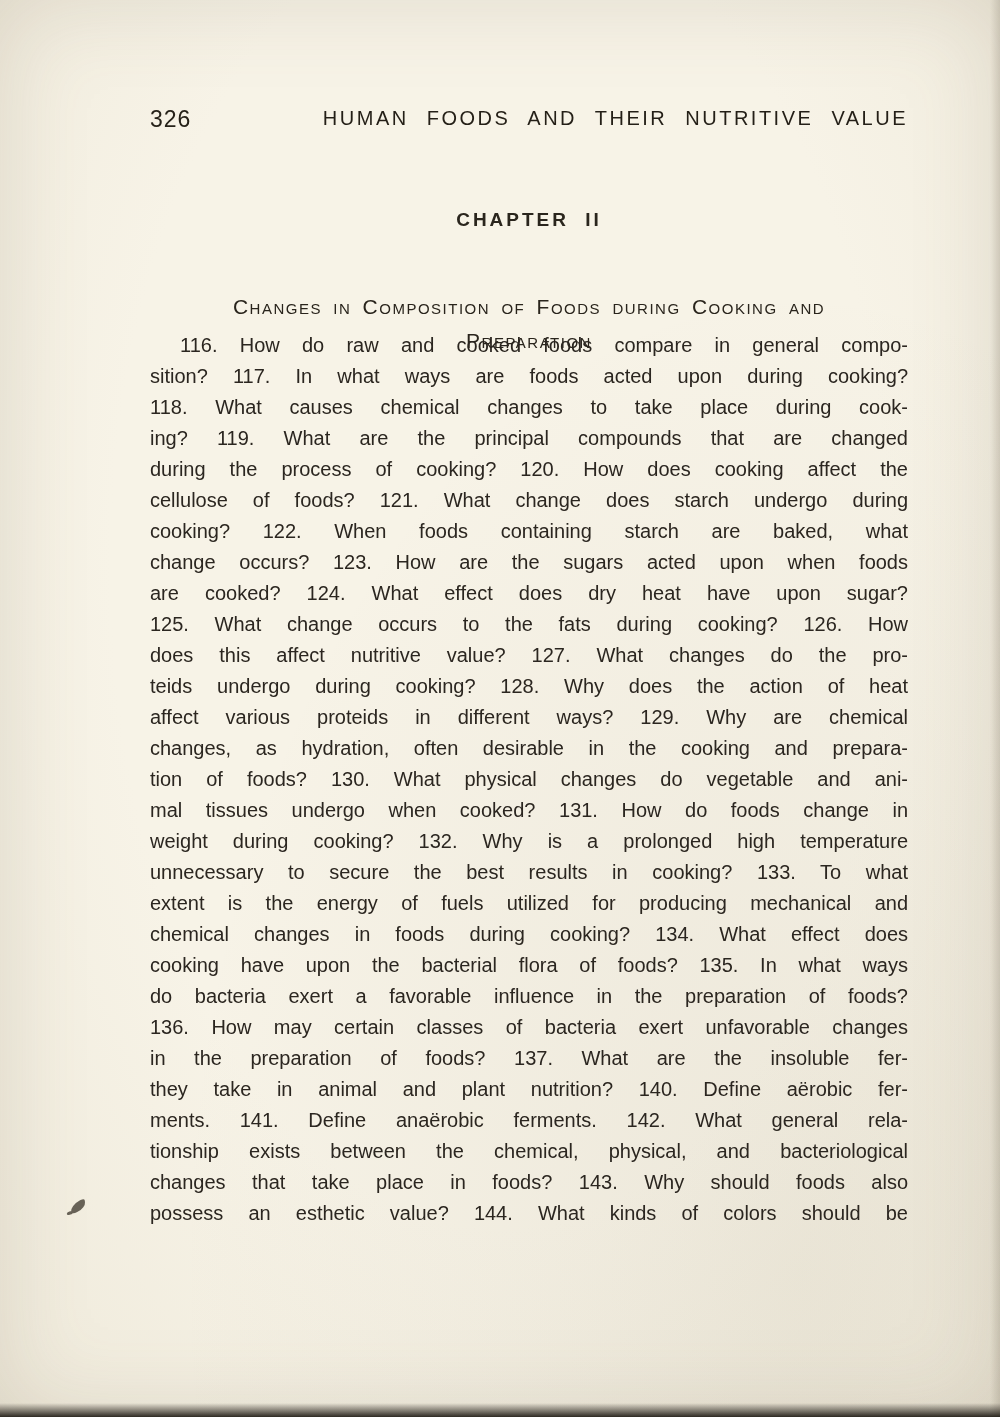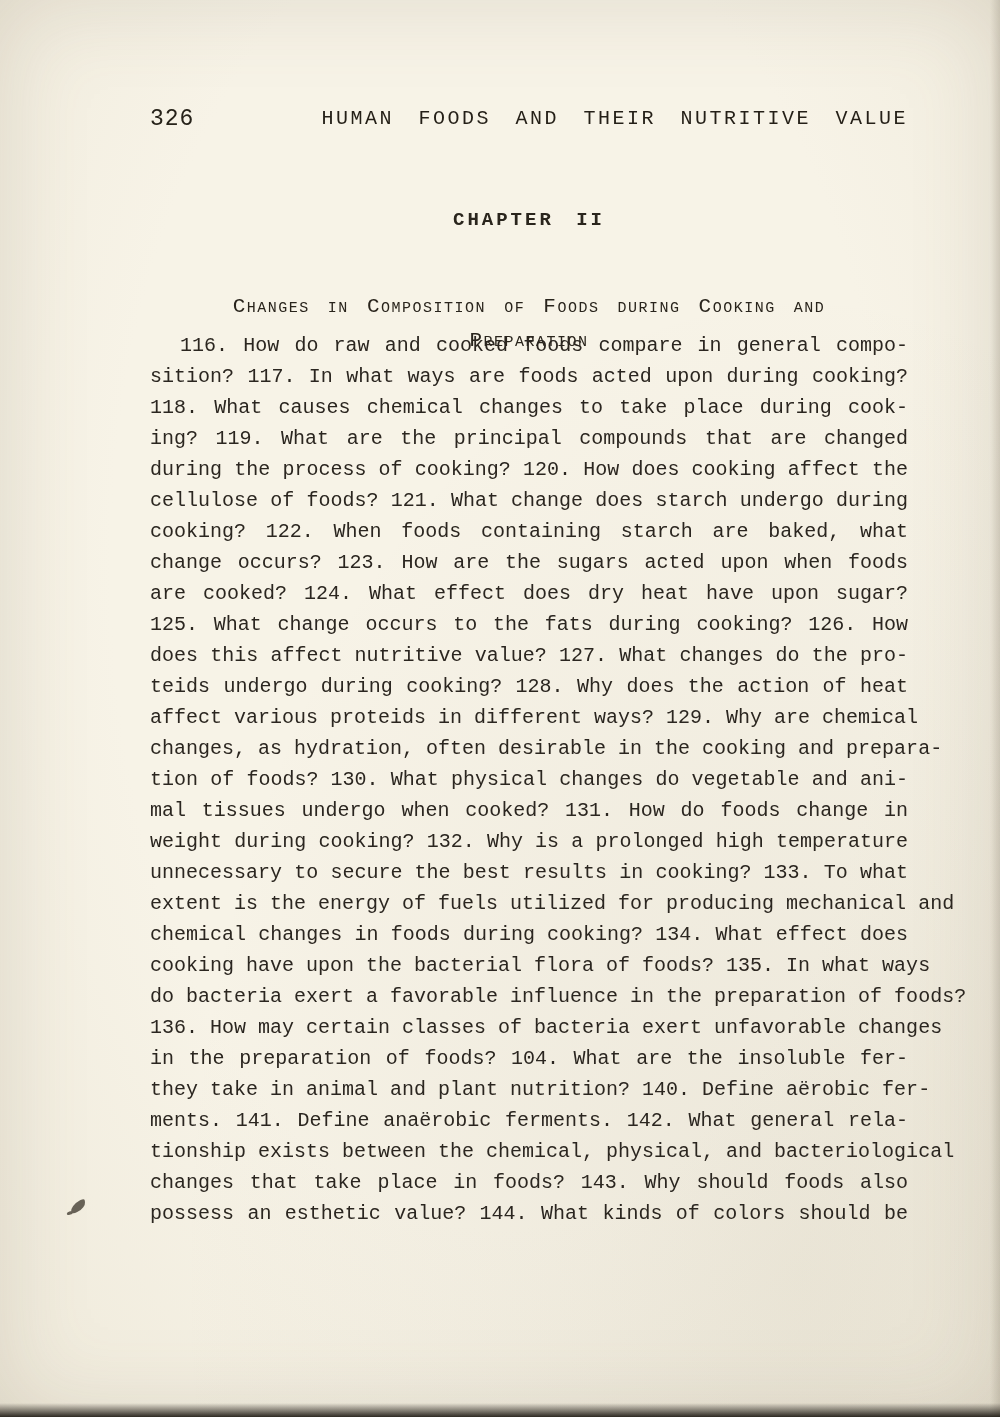--- a/index.html
+++ b/index.html
@@ -11,21 +11,21 @@
     position: relative;
     width: 1000px;
     height: 1417px;
     margin: 0 auto;
     background:
       radial-gradient(ellipse at 80% 90%, rgba(140,128,100,0.10), rgba(0,0,0,0) 55%),
       radial-gradient(ellipse at 50% 40%, #f7f3e7 55%, #efeadb 100%);
     background-color: #f4f0e3;
     box-shadow: inset 0 0 90px rgba(120,108,84,0.18);
     overflow: hidden;
-    font-family: Liberation Mono, monospace;
+    font-family: Liberation Sans, sans-serif;
     color: #2b2721;
   }
   .running-header {
     position: absolute;
     top: 106px;
     left: 150px;
     width: 758px;
     height: 30px;
   }
   .page-number {
@@ -164,21 +164,21 @@
     <div class="line">changes, as hydration, often desirable in the cooking and prepara-</div>
     <div class="line">tion of foods?  130.  What physical changes do vegetable and ani-</div>
     <div class="line">mal tissues undergo when cooked?  131.  How do foods change in</div>
     <div class="line">weight during cooking?  132.  Why is a prolonged high temperature</div>
     <div class="line">unnecessary to secure the best results in cooking?  133.  To what</div>
     <div class="line">extent is the energy of fuels utilized for producing mechanical and</div>
     <div class="line">chemical changes in foods during cooking?  134.  What effect does</div>
     <div class="line">cooking have upon the bacterial flora of foods?  135.  In what ways</div>
     <div class="line">do bacteria exert a favorable  influence in the preparation of foods?</div>
     <div class="line">136.  How may certain classes of bacteria exert unfavorable changes</div>
-    <div class="line">in the preparation of foods?  104.  What are the insoluble fer-</div>
+    <div class="line">in the preparation of foods?  137.  What are the insoluble fer-</div>
     <div class="line">they take in animal and plant nutrition?  140.  Define aërobic fer-</div>
     <div class="line">ments.  141.  Define anaërobic ferments.  142.  What general rela-</div>
     <div class="line">tionship exists between the chemical, physical, and bacteriological</div>
     <div class="line">changes that take place in foods?  143.  Why should foods also</div>
     <div class="line">possess an esthetic value?  144.  What kinds of colors should be</div>
   </div>
 
   <div class="ink-smudge"></div>
   <div class="scan-edge-right"></div>
   <div class="scan-edge-bottom"></div>

